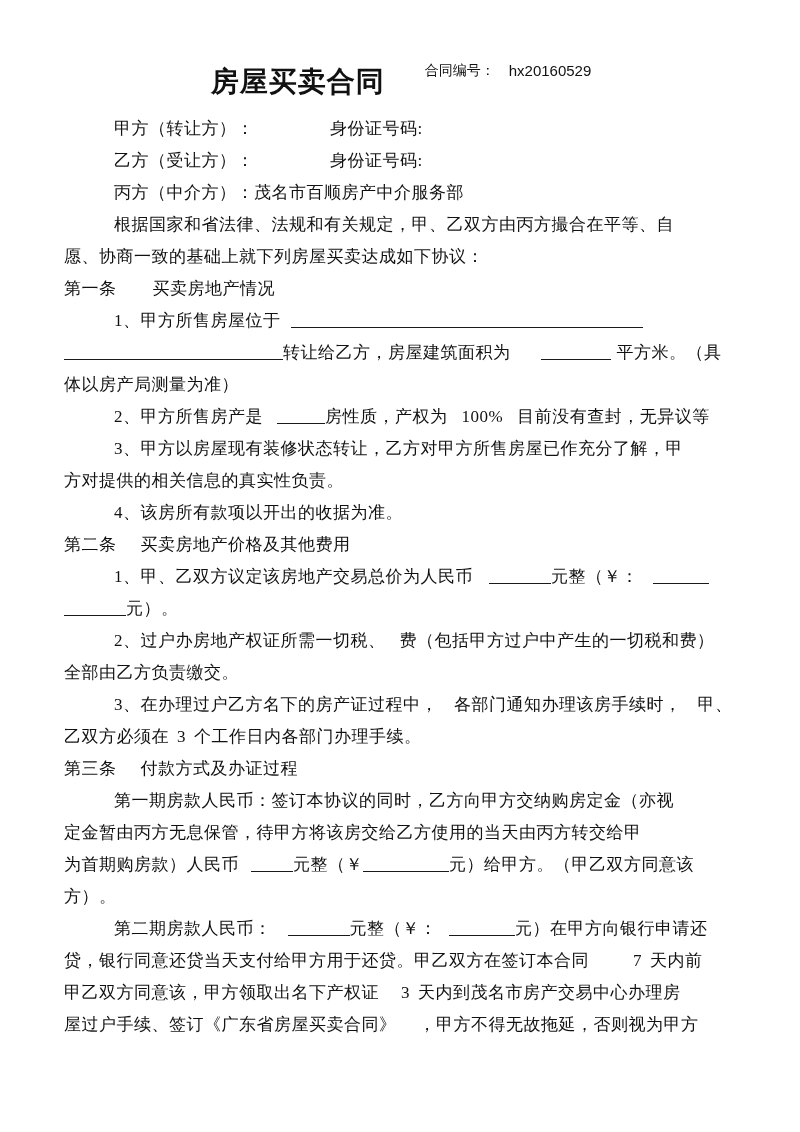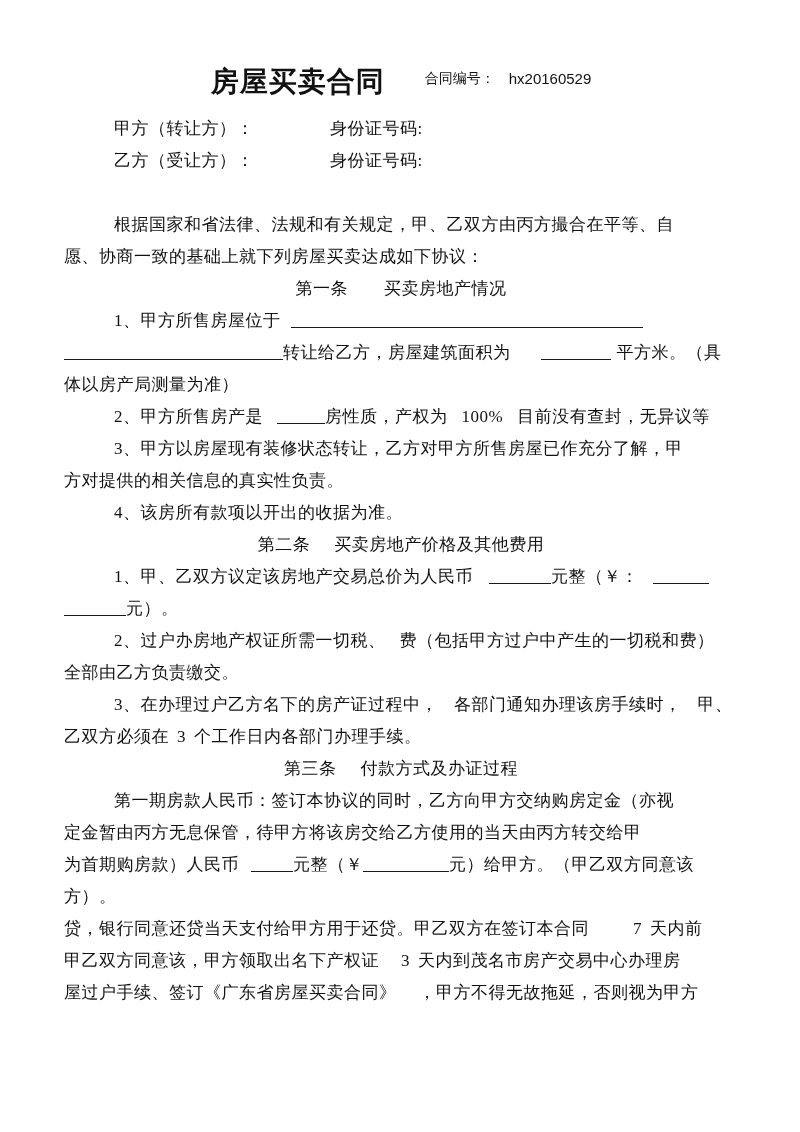--- a/index.html
+++ b/index.html
@@ -18,21 +18,21 @@
   }
   .content {
     position: absolute;
     top: 62px;
     left: 64px;
     width: 674px;
   }
   .title-row {
     display: flex;
     justify-content: center;
-    align-items: center;
+    align-items: flex-start;
     height: 40px;
     margin-bottom: 11px;
     white-space: nowrap;
   }
   .doc-title {
     font-size: 28px;
     font-weight: bold;
     letter-spacing: 1px;
     line-height: 40px;
   }
@@ -51,21 +51,21 @@
   }
   .line {
     height: 32px;
     line-height: 32px;
     font-size: 17px;
     letter-spacing: 0.5px;
     white-space: nowrap;
     margin: 0;
   }
   .line.center {
-    text-align: center;
+    text-align: left;
   }
   .u {
     display: inline-block;
     border-bottom: 1px solid #1a1a1a;
     height: 18px;
     vertical-align: -2px;
   }
   .g {
     display: inline-block;
     height: 1px;
@@ -77,21 +77,21 @@
 <div class="page">
   <div class="content">
     <div class="title-row">
       <span class="doc-title">房屋买卖合同</span>
       <span class="no-label">合同编号：</span>
       <span class="no-value">hx20160529</span>
     </div>
     <div>
         <p class="line"><span class="g" style="width: 50px;"></span><span>甲方（转让方）：</span><span class="g" style="width: 76px;"></span><span>身份证号码:</span></p>
         <p class="line"><span class="g" style="width: 50px;"></span><span>乙方（受让方）：</span><span class="g" style="width: 76px;"></span><span>身份证号码:</span></p>
-        <p class="line"><span class="g" style="width: 50px;"></span></p>
+        <p class="line"><span class="g" style="width: 50px;"></span><span>丙方（中介方）：茂名市百顺房产中介服务部</span></p>
         <p class="line"><span class="g" style="width: 50px;"></span><span>根据国家和省法律、法规和有关规定，甲、乙双方由丙方撮合在平等、自</span></p>
         <p class="line"><span>愿、协商一致的基础上就下列房屋买卖达成如下协议：</span></p>
         <p class="line center"><span>第一条</span><span class="g" style="width: 36px;"></span><span>买卖房地产情况</span></p>
         <p class="line"><span class="g" style="width: 50px;"></span><span>1、甲方所售房屋位于</span><span class="g" style="width: 10px;"></span><span class="u" style="width: 352px;"></span></p>
         <p class="line"><span class="u" style="width: 219px;"></span><span>转让给乙方，房屋建筑面积为</span><span class="g" style="width: 30px;"></span><span class="u" style="width: 70px;"></span><span class="g" style="width: 6px;"></span><span>平方米。（具</span></p>
         <p class="line"><span>体以房产局测量为准）</span></p>
         <p class="line"><span class="g" style="width: 50px;"></span><span>2、甲方所售房产是</span><span class="g" style="width: 14px;"></span><span class="u" style="width: 48px;"></span><span>房性质，产权为</span><span class="g" style="width: 14px;"></span><span>100%</span><span class="g" style="width: 14px;"></span><span>目前没有查封，无异议等</span></p>
         <p class="line"><span class="g" style="width: 50px;"></span><span>3、甲方以房屋现有装修状态转让，乙方对甲方所售房屋已作充分了解，甲</span></p>
         <p class="line"><span>方对提供的相关信息的真实性负责。</span></p>
         <p class="line"><span class="g" style="width: 50px;"></span><span>4、该房所有款项以开出的收据为准。</span></p>
@@ -100,18 +100,19 @@
         <p class="line"><span class="u" style="width: 62px;"></span><span>元）。</span></p>
         <p class="line"><span class="g" style="width: 50px;"></span><span>2、过户办房地产权证所需一切税、</span><span class="g" style="width: 14px;"></span><span>费（包括甲方过户中产生的一切税和费）</span></p>
         <p class="line"><span>全部由乙方负责缴交。</span></p>
         <p class="line"><span class="g" style="width: 50px;"></span><span>3、在办理过户乙方名下的房产证过程中，</span><span class="g" style="width: 16px;"></span><span>各部门通知办理该房手续时，</span><span class="g" style="width: 16px;"></span><span>甲、</span></p>
         <p class="line"><span>乙双方必须在</span><span class="g" style="width: 8px;"></span><span>3</span><span class="g" style="width: 8px;"></span><span>个工作日内各部门办理手续。</span></p>
         <p class="line center"><span>第三条</span><span class="g" style="width: 24px;"></span><span>付款方式及办证过程</span></p>
         <p class="line"><span class="g" style="width: 50px;"></span><span>第一期房款人民币：签订本协议的同时，乙方向甲方交纳购房定金（亦视</span></p>
         <p class="line"><span>定金暂由丙方无息保管，待甲方将该房交给乙方使用的当天由丙方转交给甲</span></p>
         <p class="line"><span>为首期购房款）人民币</span><span class="g" style="width: 12px;"></span><span class="u" style="width: 42px;"></span><span>元整（￥</span><span class="u" style="width: 86px;"></span><span>元）给甲方。（甲乙双方同意该</span></p>
         <p class="line"><span>方）。</span></p>
+        <p class="line"><span class="g" style="width: 50px;"></span><span>第二期房款人民币：</span><span class="g" style="width: 16px;"></span><span class="u" style="width: 62px;"></span><span>元整（￥：</span><span class="g" style="width: 12px;"></span><span class="u" style="width: 66px;"></span><span>元）在甲方向银行申请还</span></p>
         <p class="line"><span>贷，银行同意还贷当天支付给甲方用于还贷。甲乙双方在签订本合同</span><span class="g" style="width: 44px;"></span><span>7</span><span class="g" style="width: 8px;"></span><span>天内前</span></p>
         <p class="line"><span>甲乙双方同意该，甲方领取出名下产权证</span><span class="g" style="width: 22px;"></span><span>3</span><span class="g" style="width: 8px;"></span><span>天内到茂名市房产交易中心办理房</span></p>
         <p class="line"><span>屋过户手续、签订《广东省房屋买卖合同》</span><span class="g" style="width: 22px;"></span><span>，甲方不得无故拖延，否则视为甲方</span></p>
       </div>
   </div>
 </div>
 
 </body></html>

